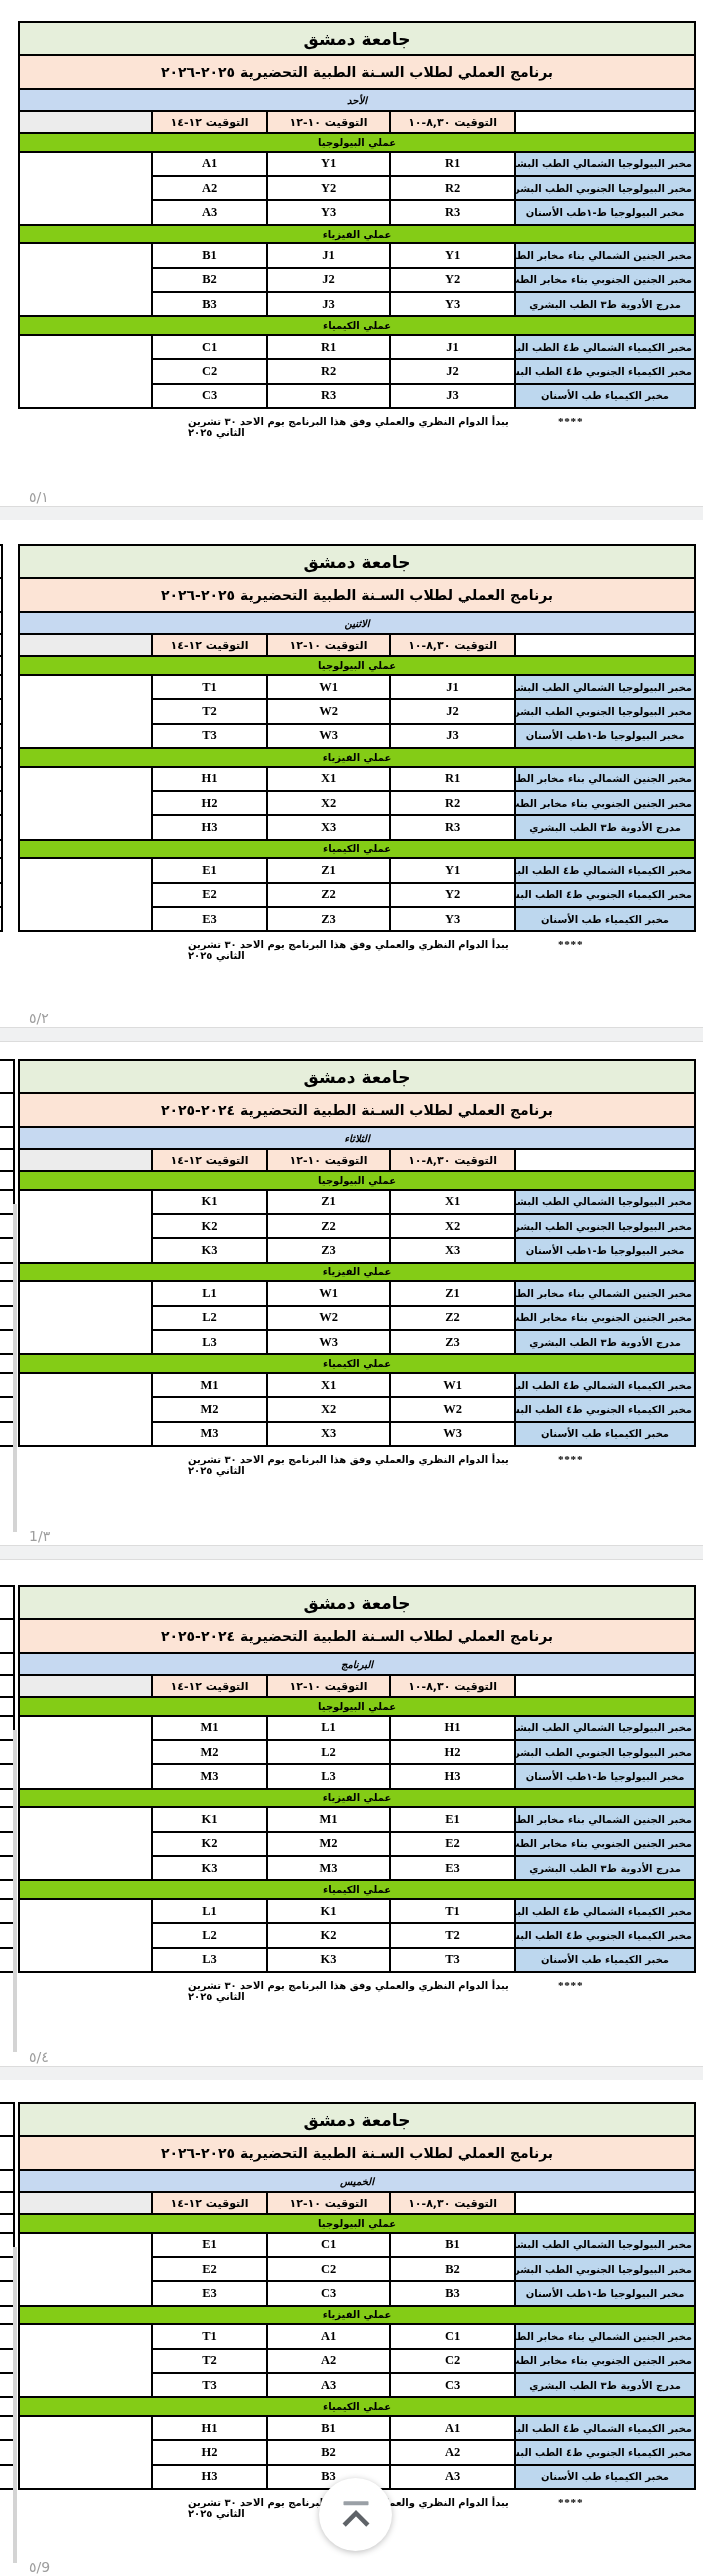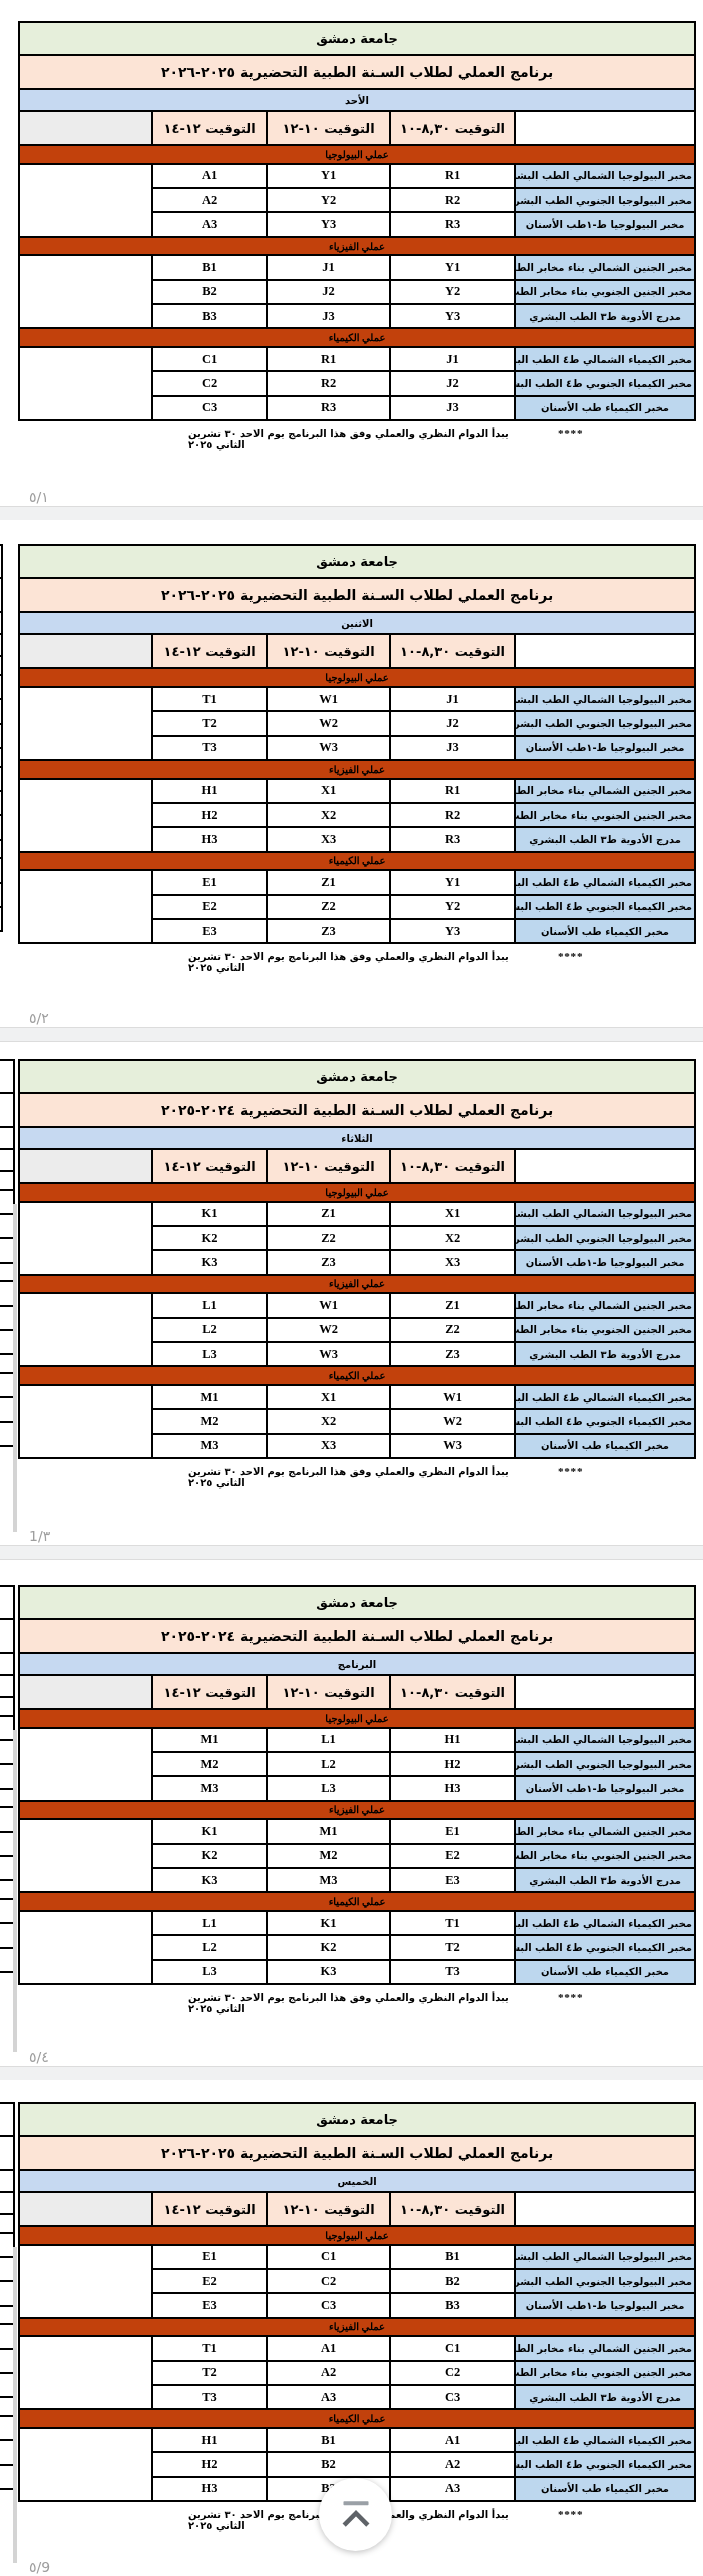--- a/index.html
+++ b/index.html
@@ -19,27 +19,27 @@
   
   table.sheet{
     border-collapse:collapse;table-layout:fixed;
     width:676px;margin-left:18px;
     direction:rtl;
   }
   table.sheet td{
     border:2px solid #000;text-align:center;vertical-align:middle;
     font-weight:bold;color:#000;padding:0 2px;overflow:hidden;white-space:nowrap;
   }
-  tr.r-univ  td{background:#e6efdb;height:33px;font-size:13px;}
+  tr.r-univ  td{background:#e6efdb;height:33px;font-size:17px;}
   tr.r-title td{background:#fce4d6;height:34px;font-size:14px;}
-  tr.r-day   td{background:#c6d9f1;height:22px;font-size:10px;}
-  tr.r-time  td{height:34px;font-size:13px;background:#ffffff;}
+  tr.r-day   td{background:#c6d9f1;height:22px;font-size:10px;font-style:italic;}
+  tr.r-time  td{height:22px;font-size:11px;background:#ffffff;}
   tr.r-time td.c-time{background:#fce4d6;}
   tr.r-time td.c-gray{background:#ececec;}
-  tr.r-band  td{background:#c2410c;height:18.5px;font-size:10px;font-family:Liberation Serif, serif;}
+  tr.r-band  td{background:#84cc16;height:18.5px;font-size:10px;}
   tr.r-data  td{height:24.4px;}
   td.c-room{background:#bdd7ee;font-size:10px;}
   td.c-code{background:#ffffff;font-family:"Liberation Serif",serif;font-size:12.5px;}
   td.c-merge,td.c-blank{background:#ffffff;}
 
   
   .pfoot{position:relative;height:22.5px;margin-top:6px;}
   .pfoot .stars{
     position:absolute;left:558px;top:0;font-weight:bold;font-size:11.2px;
     letter-spacing:0.7px;color:#000;font-family:"Liberation Serif",serif;

